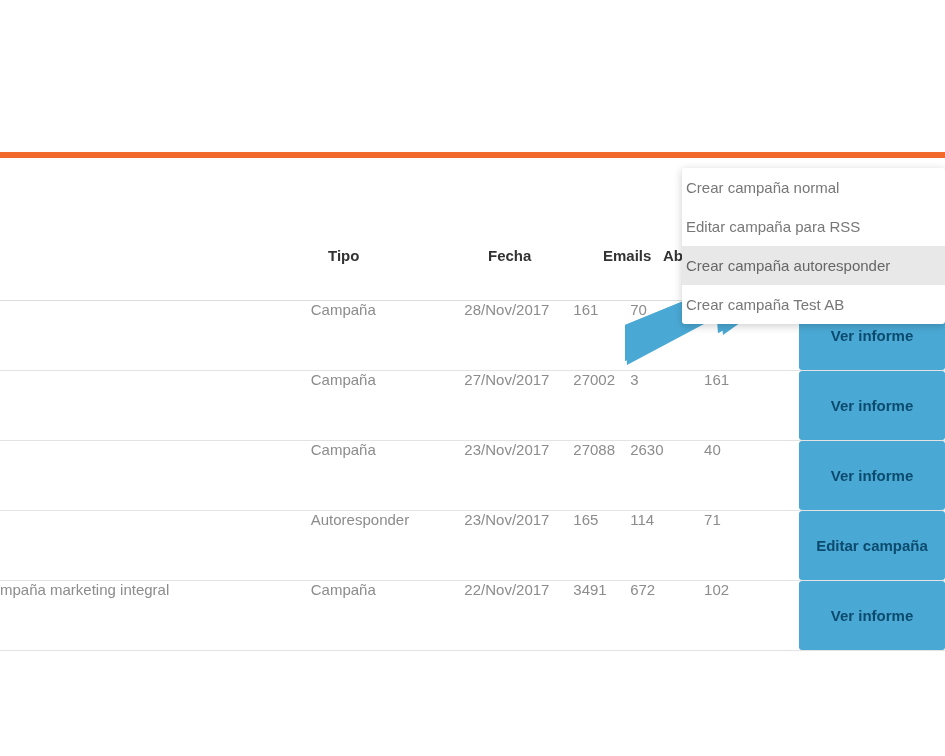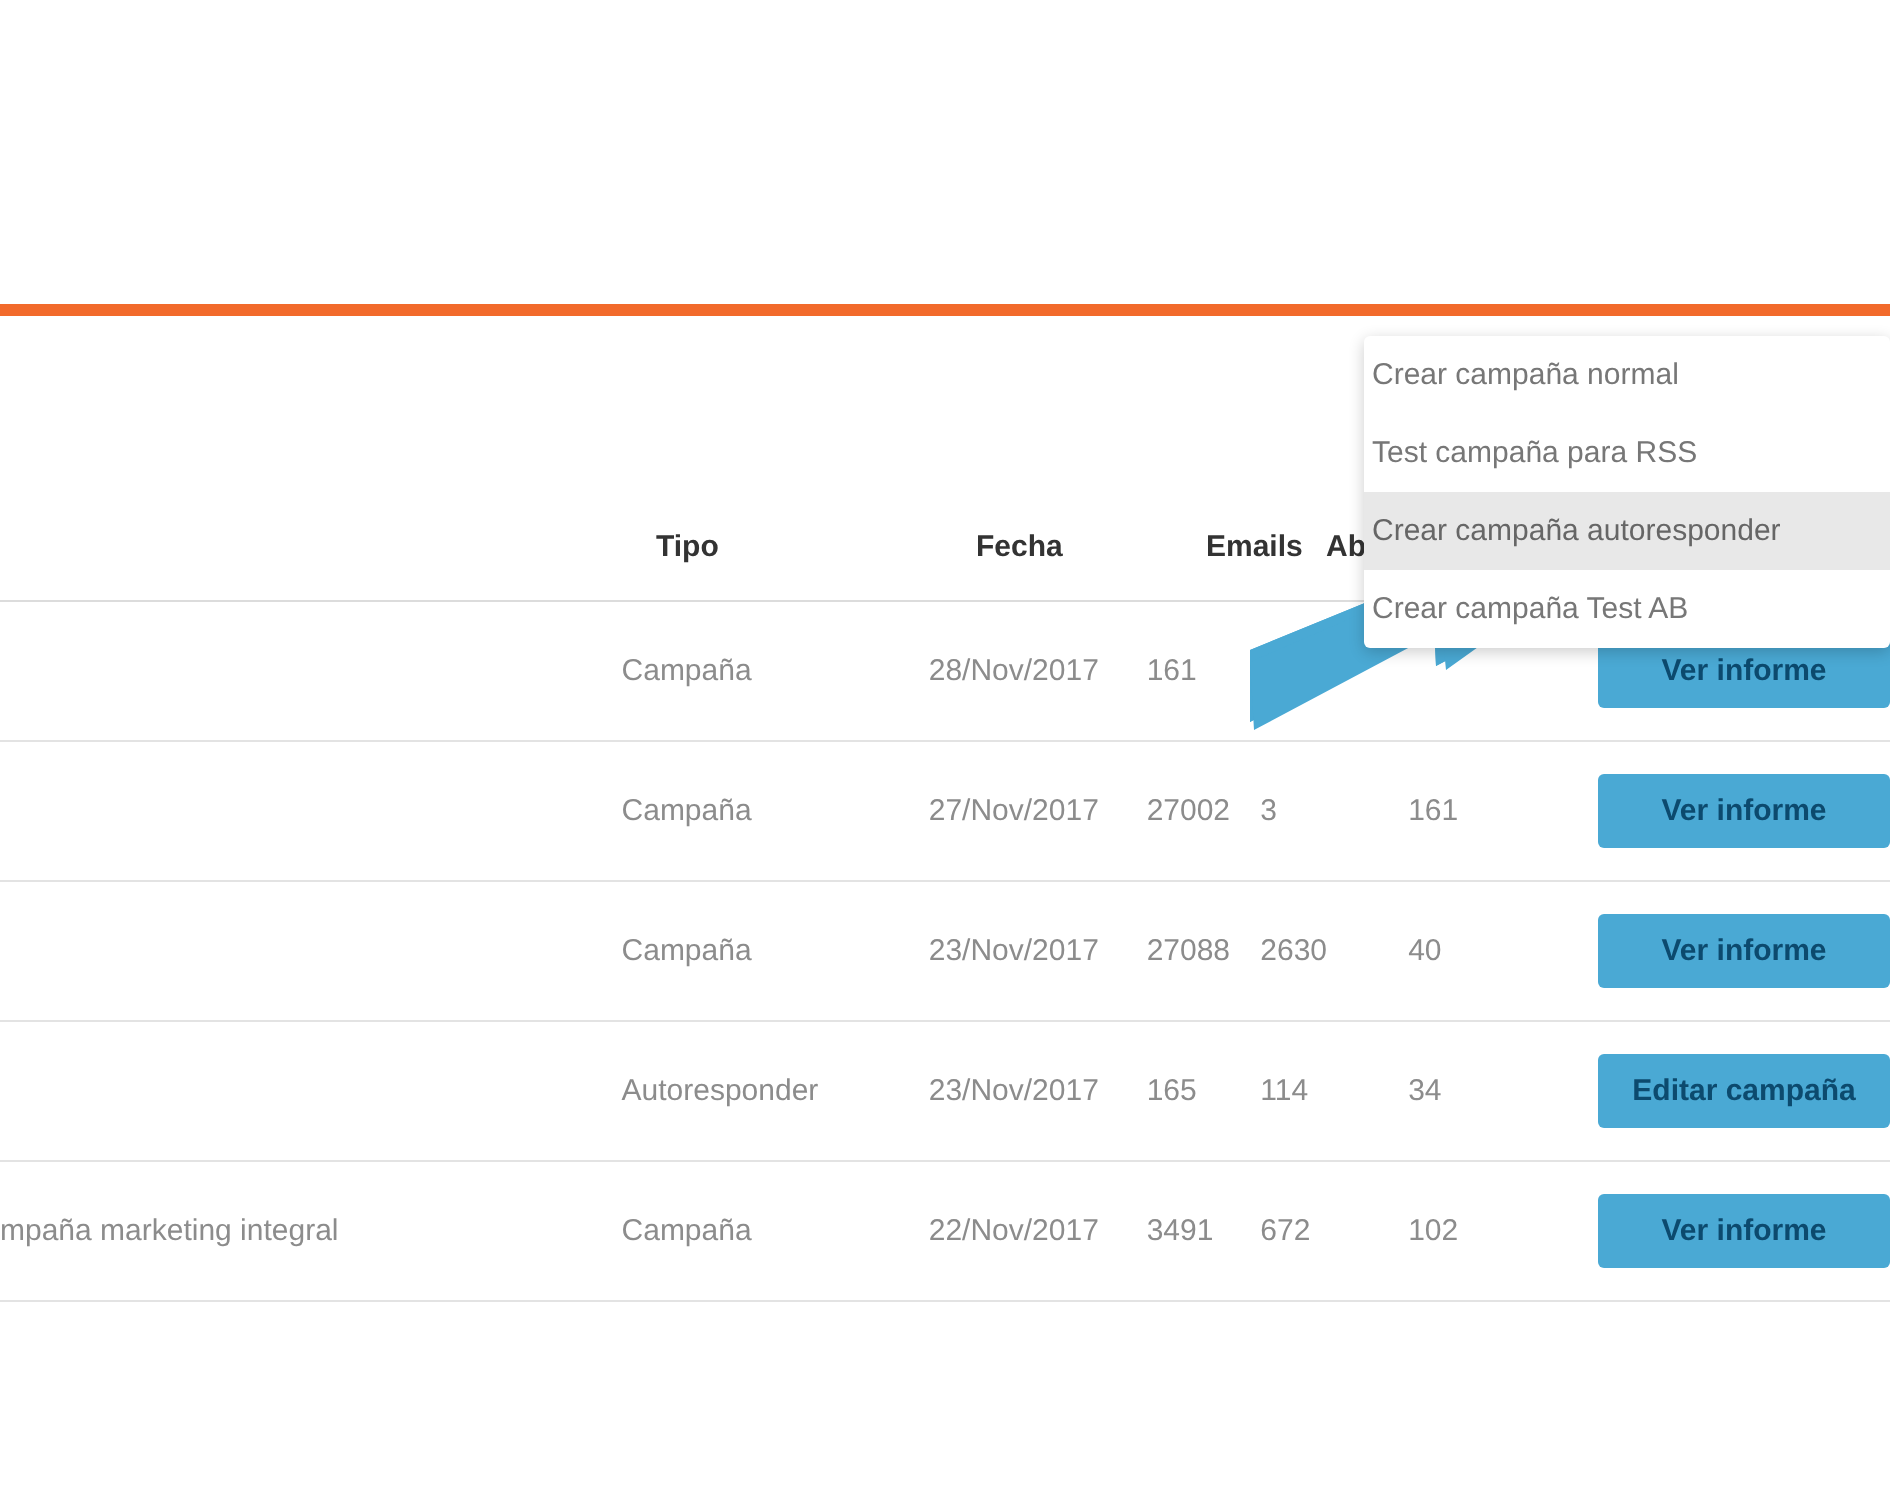--- a/index.html
+++ b/index.html
@@ -51,21 +51,20 @@
 
     .table {
       position: absolute;
       top: 247px;
       left: 0;
       right: 0;
     }
 
     .row {
       display: flex;
-      align-items: center;
       height: 70px;
       border-bottom: 1px solid #e3e3e3;
       padding: 0 0;
     }
     .row.header {
       height: 54px;
       border-bottom: 1px solid #dcdcdc;
       font-weight: 700;
       color: #333;
     }
@@ -132,21 +131,21 @@
       pointer-events: none;
     }
   </style>
 </head>
 <body>
 
 <div class="orange-bar"></div>
 
 <div class="dropdown">
   <div class="dropdown-item">Crear campaña normal</div>
-  <div class="dropdown-item">Test campaña para RSS</div>
+  <div class="dropdown-item">Editar campaña para RSS</div>
   <div class="dropdown-item hover">Crear campaña autoresponder</div>
   <div class="dropdown-item">Crear campaña Test AB</div>
 </div>
 
 <div class="table">
 
   <div class="row header">
     <div class="col-name cell"></div>
     <div class="col-tipo cell">Tipo</div>
     <div class="col-fecha cell">Fecha</div>
@@ -191,21 +190,21 @@
       <button class="btn">Ver informe</button>
     </div>
   </div>
 
   <div class="row">
     <div class="col-name cell"></div>
     <div class="col-tipo cell">Autoresponder</div>
     <div class="col-fecha cell">23/Nov/2017</div>
     <div class="col-emails cell">165</div>
     <div class="col-abiertos cell">114</div>
-    <div class="col-clicks cell">34</div>
+    <div class="col-clicks cell">71</div>
     <div class="col-action">
       <button class="btn">Editar campaña</button>
     </div>
   </div>
 
   <div class="row">
     <div class="col-name cell link">mpaña marketing integral</div>
     <div class="col-tipo cell">Campaña</div>
     <div class="col-fecha cell">22/Nov/2017</div>
     <div class="col-emails cell">3491</div>

